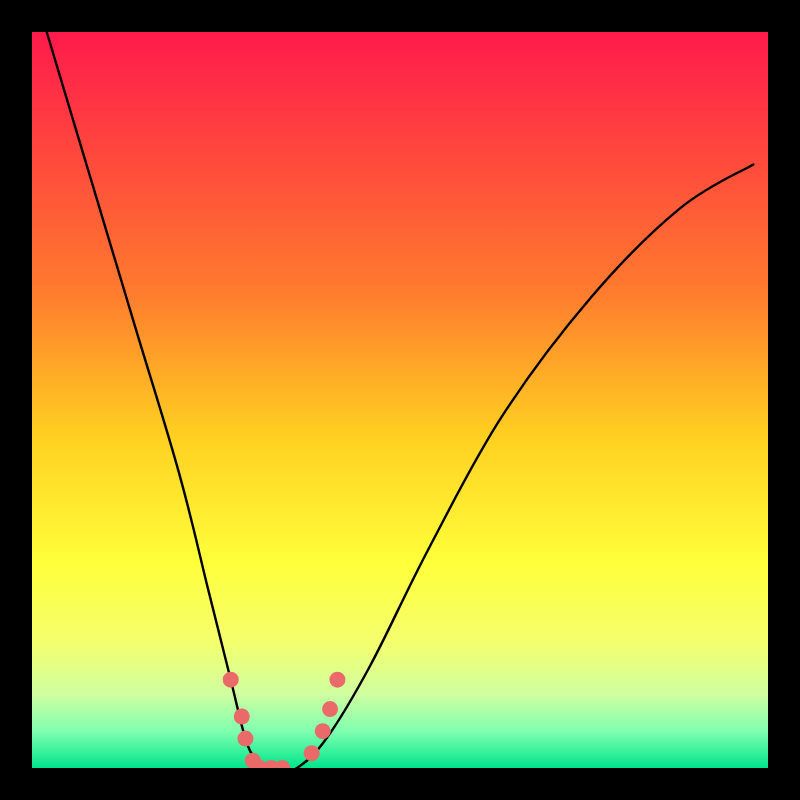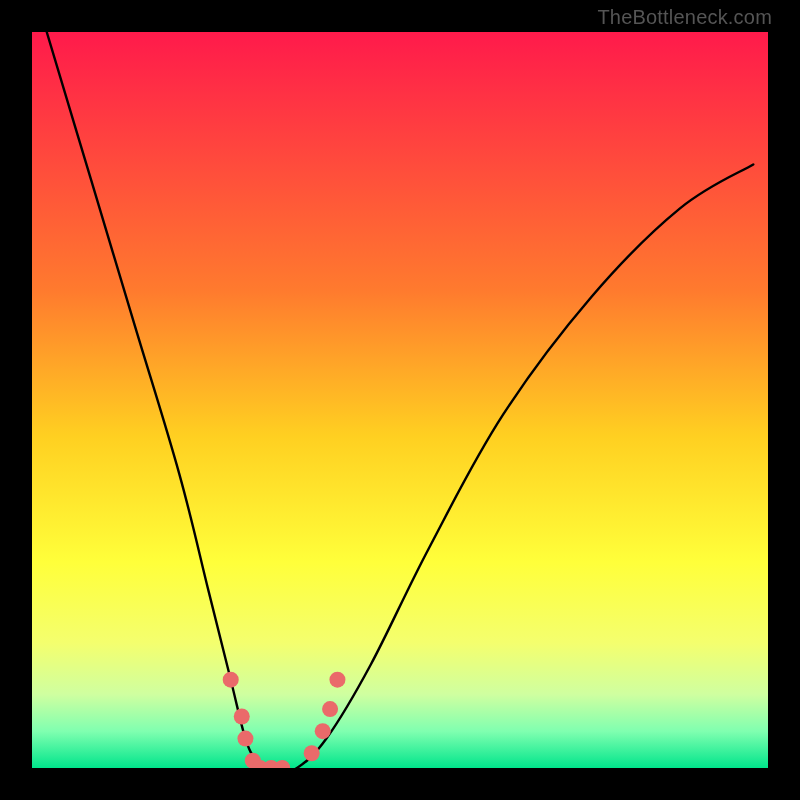--- a/index.html
+++ b/index.html
@@ -56,14 +56,13 @@
           <circle cx="228.16" cy="736.00" r="8" fill="#ea6a6a"></circle>
           <circle cx="239.20" cy="736.00" r="8" fill="#ea6a6a"></circle>
           <circle cx="250.24" cy="736.00" r="8" fill="#ea6a6a"></circle>
           <circle cx="279.68" cy="721.28" r="8" fill="#ea6a6a"></circle>
           <circle cx="290.72" cy="699.20" r="8" fill="#ea6a6a"></circle>
           <circle cx="298.08" cy="677.12" r="8" fill="#ea6a6a"></circle>
           <circle cx="305.44" cy="647.68" r="8" fill="#ea6a6a"></circle>
         </g>
     </svg>
   </div>
-  <div class="watermark">TheBottleneck.com</div>
 </div>
 
 </body></html>

